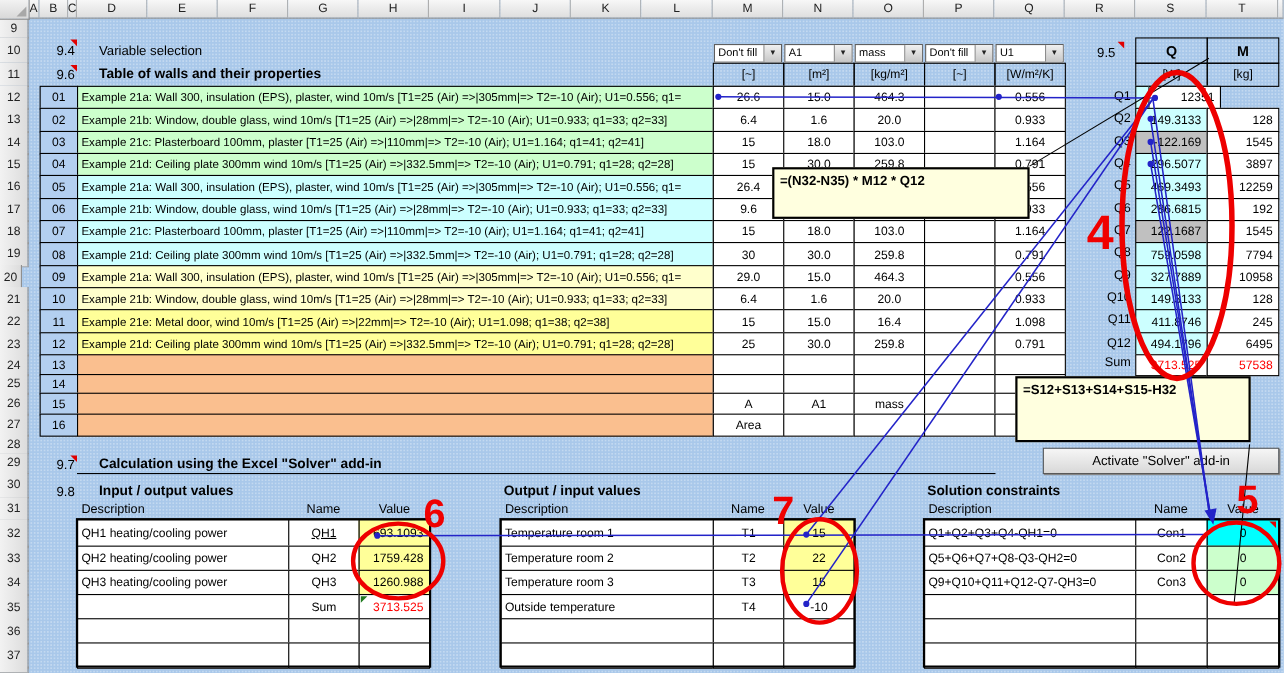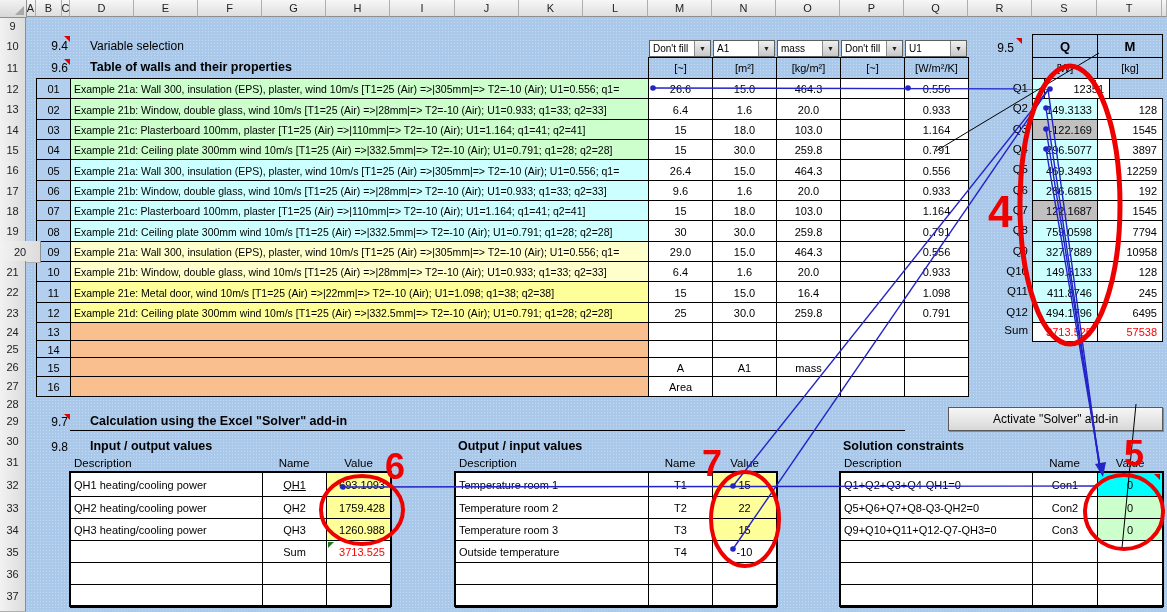--- a/index.html
+++ b/index.html
@@ -87,21 +87,21 @@
       <div class="rowh" style="left: 0px; top: 34px; width: 26px; height: 24px;">10</div>
       <div class="rowh" style="left: 0px; top: 57px; width: 26px; height: 22px;">11</div>
       <div class="rowh" style="left: 0px; top: 78px; width: 26px; height: 22px;">12</div>
       <div class="rowh" style="left: 0px; top: 98px; width: 26px; height: 23px;">13</div>
       <div class="rowh" style="left: 0px; top: 119px; width: 26px; height: 22px;">14</div>
       <div class="rowh" style="left: 0px; top: 139px; width: 26px; height: 22px;">15</div>
       <div class="rowh" style="left: 0px; top: 159px; width: 26px; height: 23px;">16</div>
       <div class="rowh" style="left: 0px; top: 180px; width: 26px; height: 22px;">17</div>
       <div class="rowh" style="left: 0px; top: 200px; width: 26px; height: 22px;">18</div>
       <div class="rowh" style="left: 0px; top: 220px; width: 26px; height: 23px;">19</div>
-      <div class="rowh" style="left: 0px; top: 241px; width: 41px; height: 22px;">20</div>
+      <div class="rowh" style="left: 0px; top: 241px; width: 20px; height: 22px;">20</div>
       <div class="rowh" style="left: 0px; top: 261px; width: 26px; height: 22px;">21</div>
       <div class="rowh" style="left: 0px; top: 281px; width: 26px; height: 23px;">22</div>
       <div class="rowh" style="left: 0px; top: 302px; width: 26px; height: 22px;">23</div>
       <div class="rowh" style="left: 0px; top: 322px; width: 26px; height: 20px;">24</div>
       <div class="rowh" style="left: 0px; top: 340px; width: 26px; height: 19px;">25</div>
       <div class="rowh" style="left: 0px; top: 357px; width: 26px; height: 21px;">26</div>
       <div class="rowh" style="left: 0px; top: 376px; width: 26px; height: 21px;">27</div>
       <div class="rowh" style="left: 0px; top: 395px; width: 26px; height: 18px;">28</div>
       <div class="rowh" style="left: 0px; top: 412px; width: 26px; height: 19px;">29</div>
       <div class="rowh" style="left: 0px; top: 430px; width: 26px; height: 23px;">30</div>
@@ -376,20 +376,22 @@
   <div class="ctri" style="left:64px;top:36px;"></div>
   <div class="ctri" style="left:64px;top:59px;"></div>
   <div class="ctri" style="left:64px;top:414px;"></div>
   <div class="ctri" style="left:1016px;top:38px;"></div>
   <div class="ctri" style="left:1090px;top:80px;"></div>
   <div class="ctri" style="left:1154px;top:474px;"></div>
   <div class="gtri" style="left:328px;top:542px;"></div>
 
   <div class="btn" style="left:948px;top:407px;width:215px;height:24px;">Activate "Solver" add-in</div>
 
+  <div class="tip" style="left:702px;top:152px;width:234px;height:47px;">=(N32-N35) * M12 * Q12</div>
+  <div class="tip" style="left:923px;top:342px;width:214px;height:60px;">=S12+S13+S14+S15-H32</div>
 
   <div class="tablewrap" style="left:69px;top:471px;width:323px;height:136px;"></div>
   <div class="tablewrap" style="left:454px;top:471px;width:324px;height:136px;"></div>
   <div class="tablewrap" style="left:839px;top:471px;width:325px;height:136px;"></div>
 
   <svg class="overlay" width="1167" height="612" viewBox="0 0 1167 612">
     <g stroke="#2323c8" stroke-width="1.4" fill="none">
       <line x1="653" y1="88" x2="1048" y2="89"></line>
       <line x1="733" y1="486" x2="1048" y2="90"></line>
       <line x1="733" y1="549" x2="1048" y2="90"></line>

